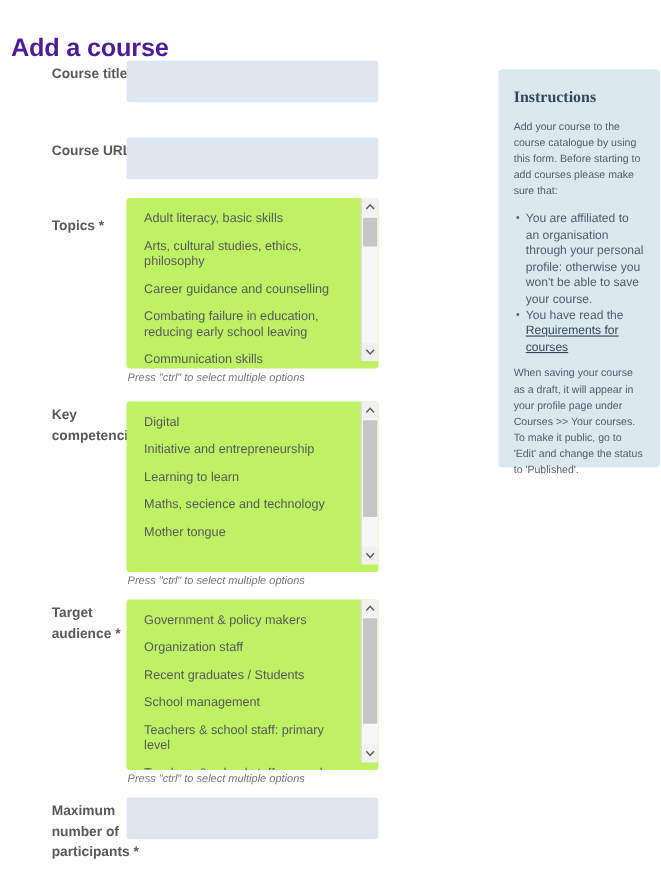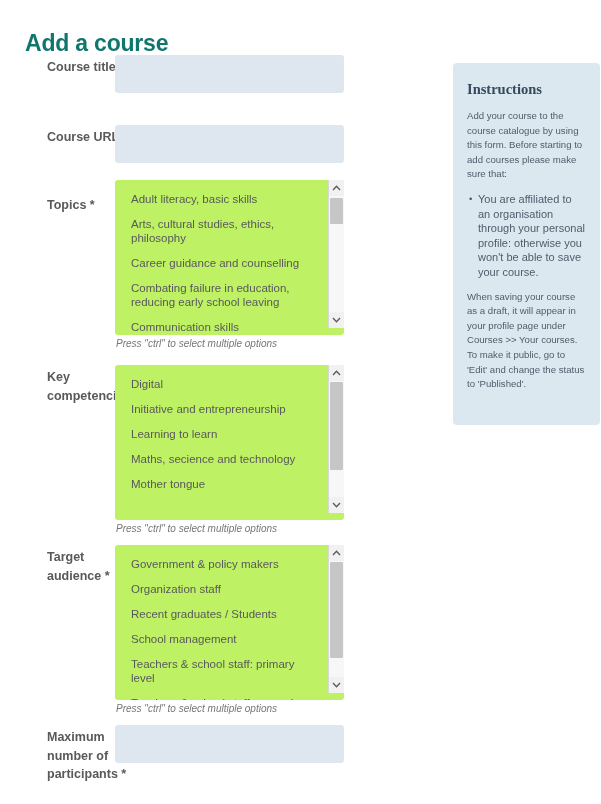--- a/index.html
+++ b/index.html
@@ -17,25 +17,25 @@
 
   .page {
     position: relative;
     width: 601px;
     height: 804px;
   }
 
   
   .page-title {
     position: absolute;
-    left: 25px;
+    left: 10px;
     top: 15px;
     font-size: 23px;
     font-weight: bold;
-    color: #0f766e;
+    color: #4c1d95;
     letter-spacing: -0.2px;
     white-space: nowrap;
   }
 
   
   .form-col {
     position: absolute;
     left: 0;
     top: 58px;
     width: 440px;
@@ -333,17 +333,18 @@
       </div>
     </div>
 
   </div>
 
   <aside class="instructions">
     <h2>Instructions</h2>
     <p>Add your course to the course catalogue by using this form. Before starting to add courses please make sure that:</p>
     <ul>
       <li>You are affiliated to an organisation through your personal profile: otherwise you won't be able to save your course.</li>
+      <li><span>You have read the </span><a href="#">Requirements for courses</a></li>
     </ul>
     <p>When saving your course as a draft, it will appear in your profile page under Courses &gt;&gt; Your courses. To make it public, go to 'Edit' and change the status to 'Published'.</p>
   </aside>
 
 </div>
 
 </body></html>

